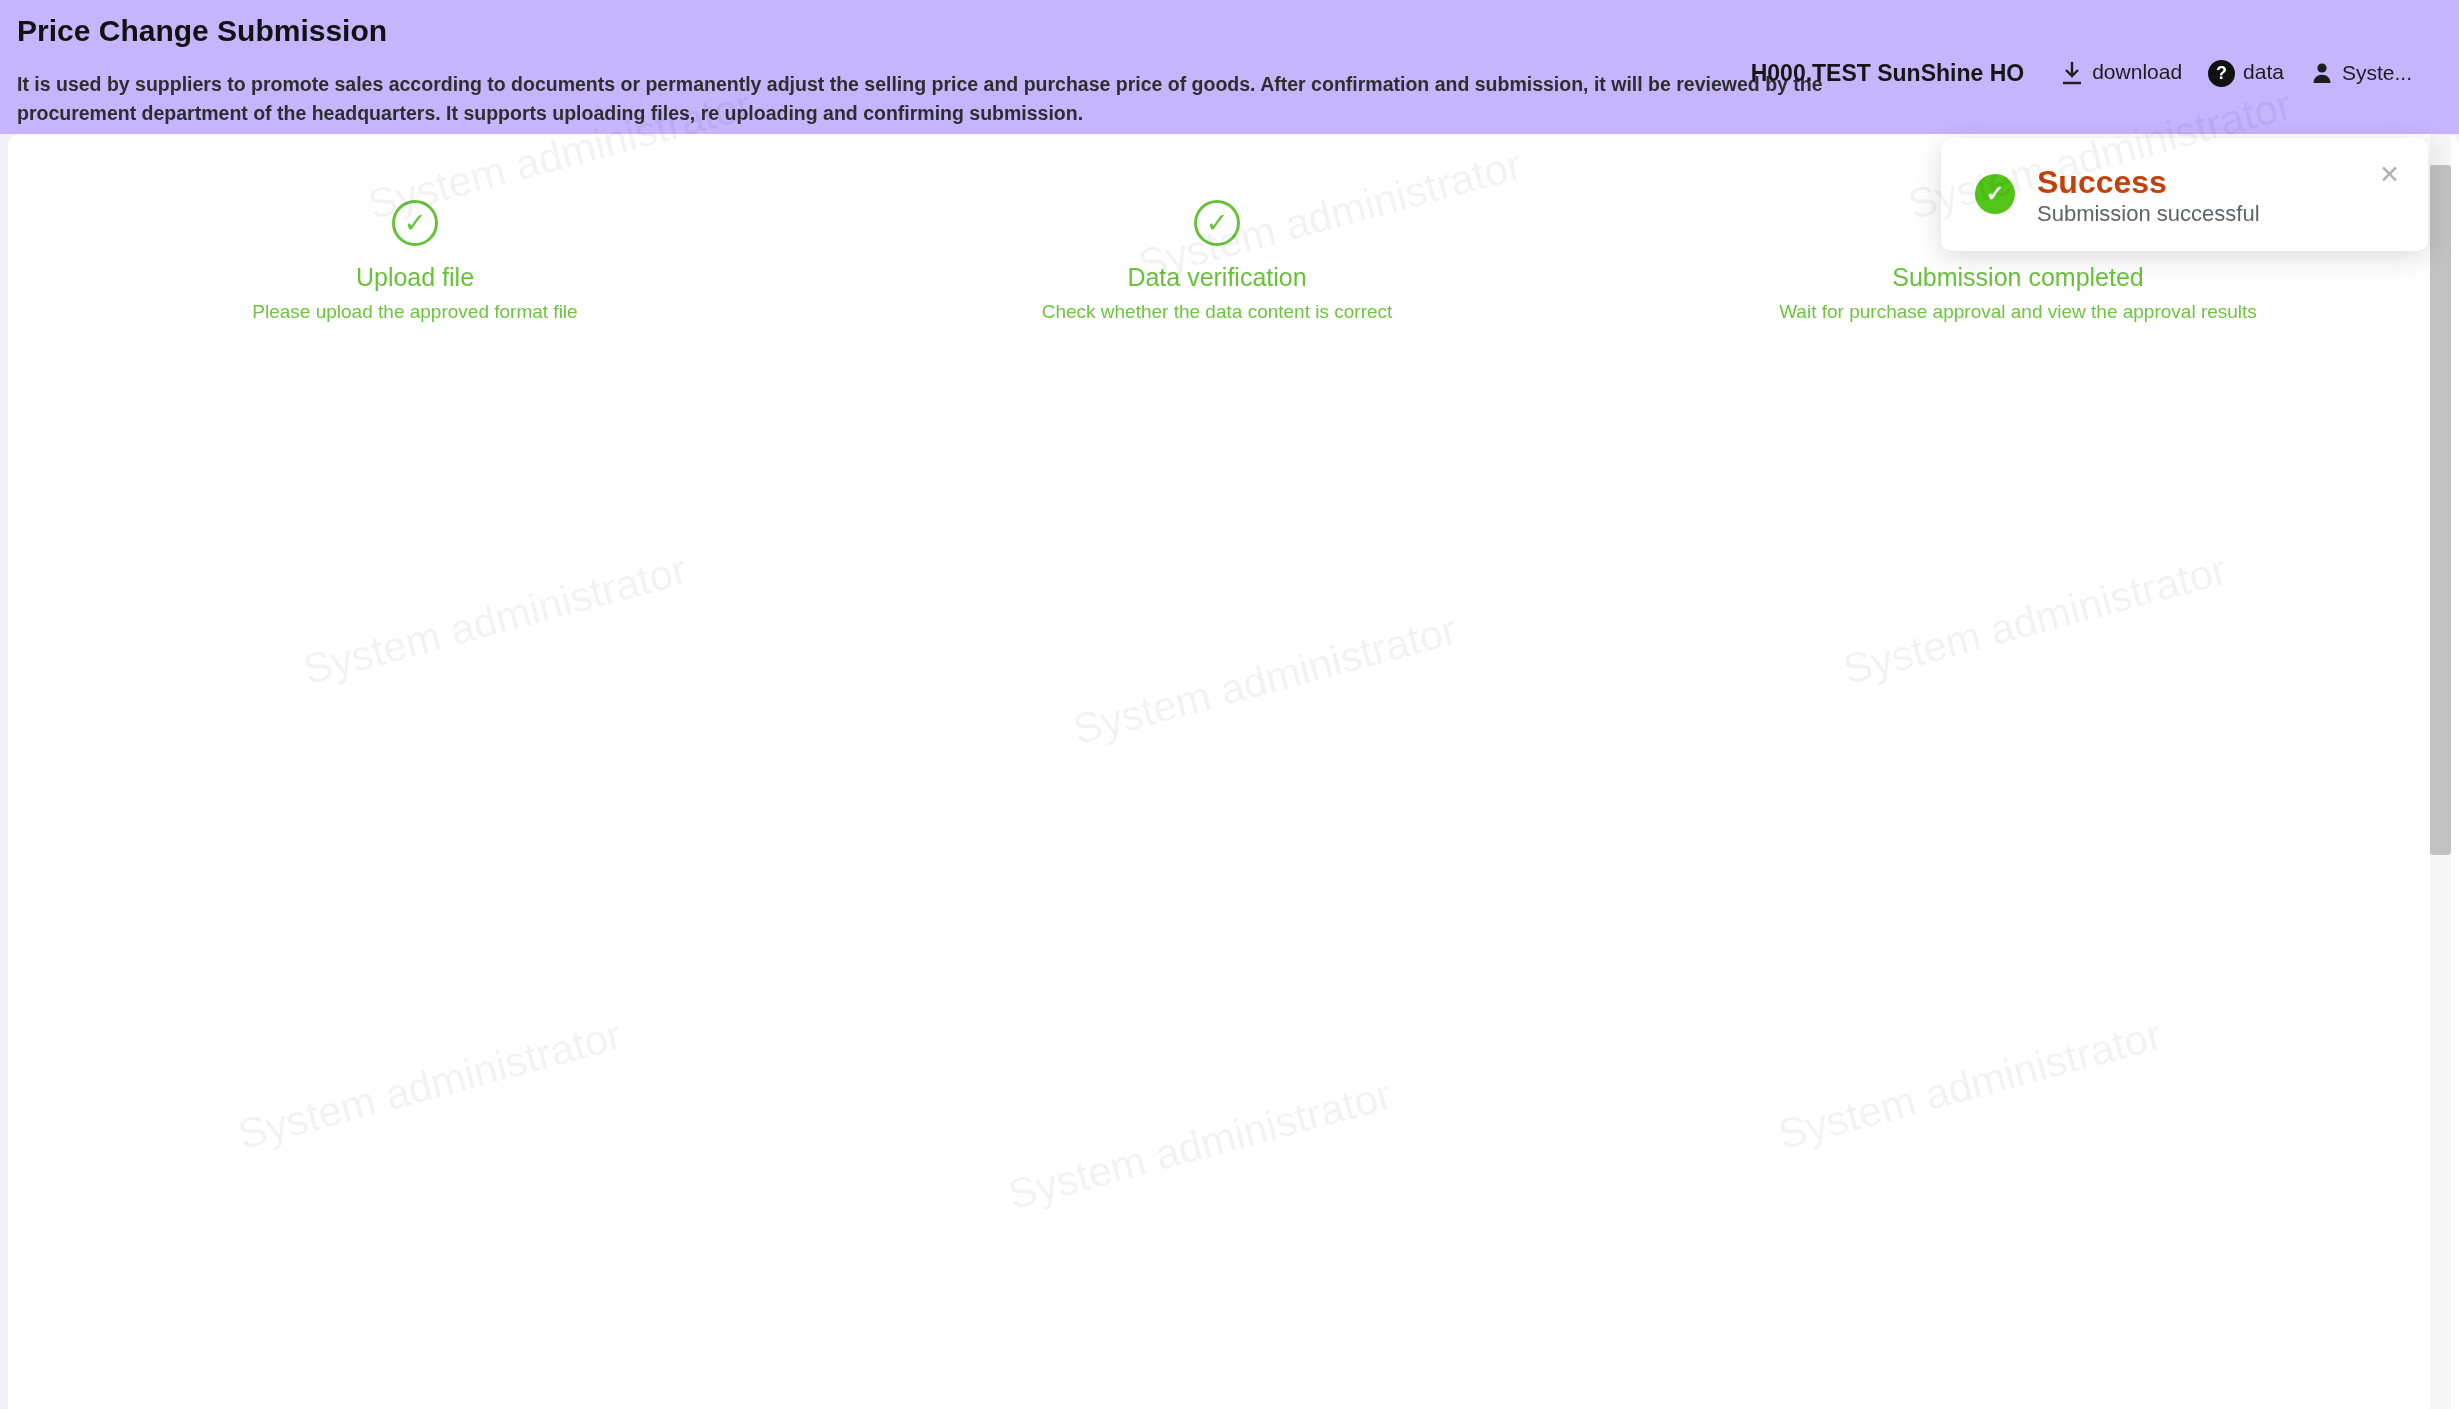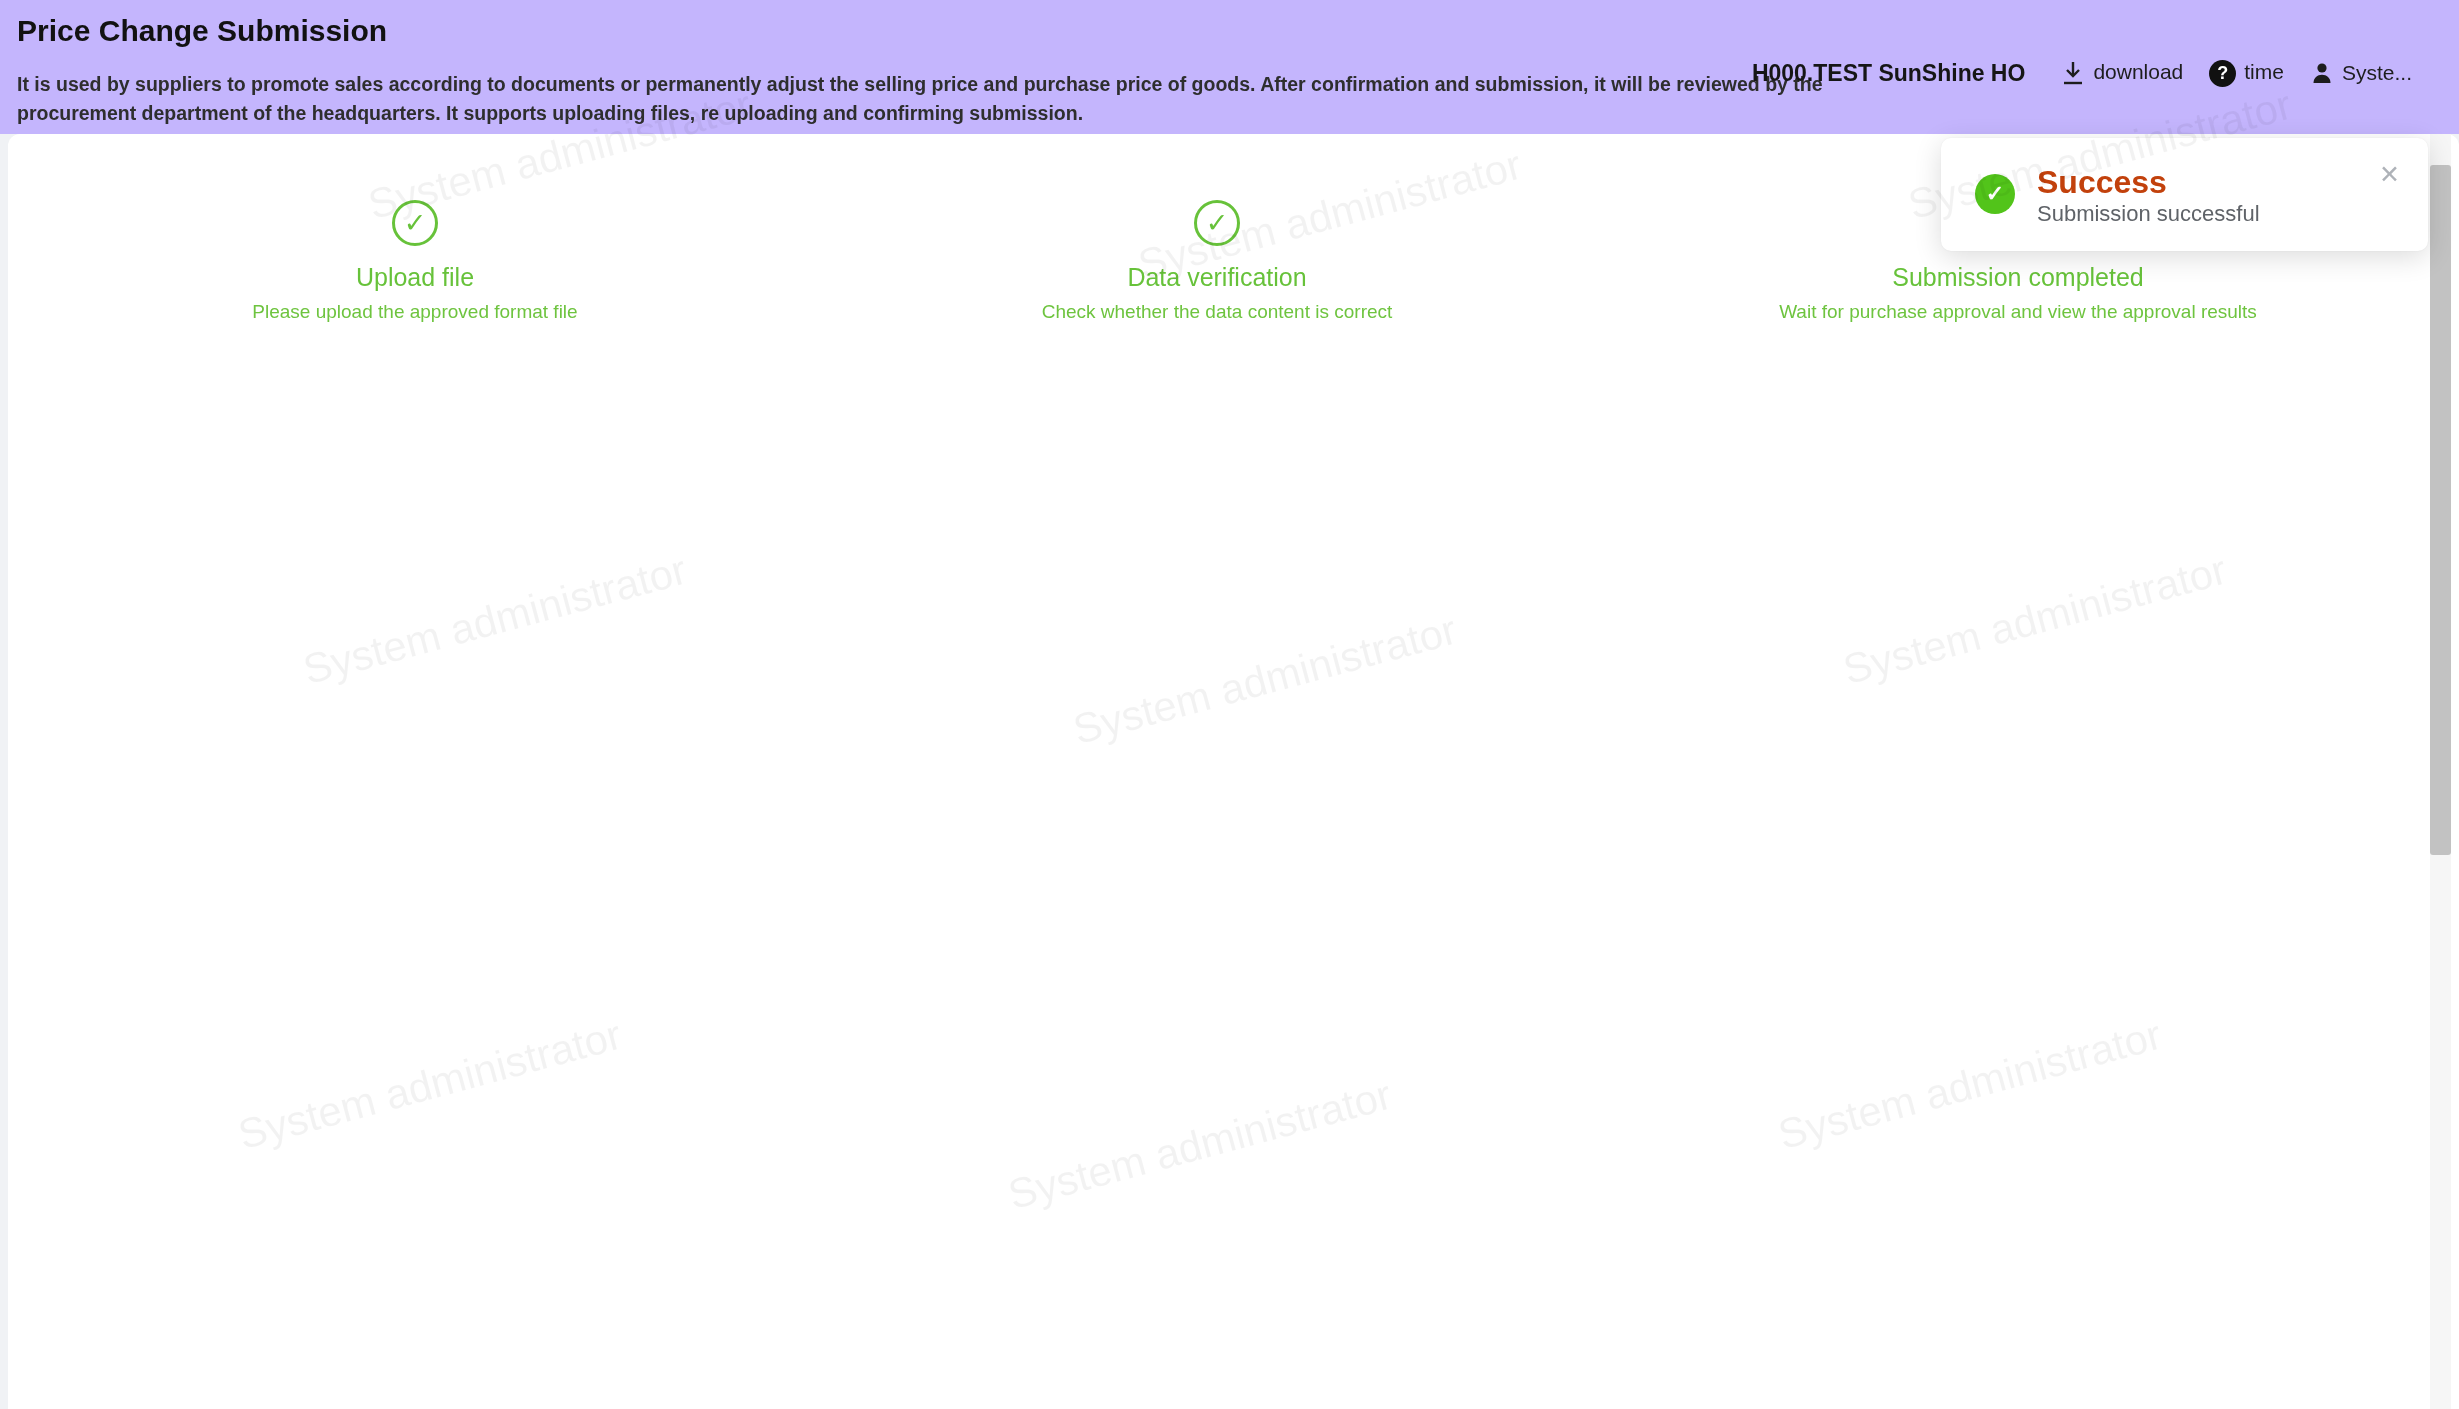--- a/index.html
+++ b/index.html
@@ -150,21 +150,21 @@
         <svg width="24" height="26" viewBox="0 0 24 26" fill="none" stroke="#1d1d1d" stroke-width="2.4">
           <path d="M12 2 v13"></path>
             <path d="M6 10 l6 6 6-6"></path>
             <path d="M3 23 h18"></path>
         </svg>
       </span>
       <span>download</span>
     </span>
     <span class="hbtn">
       <span class="help-circle">?</span>
-      <span>time</span>
+      <span>data</span>
     </span>
     <span class="hbtn">
       <span>
         <svg width="24" height="24" viewBox="0 0 24 24" fill="#1d1d1d">
           <circle cx="12" cy="7" r="4.6"></circle>
             <path d="M3.5 22 c0-5 3.8-8.2 8.5-8.2 s8.5 3.2 8.5 8.2 z"></path>
         </svg>
       </span>
       <span>Syste...</span>
     </span>

